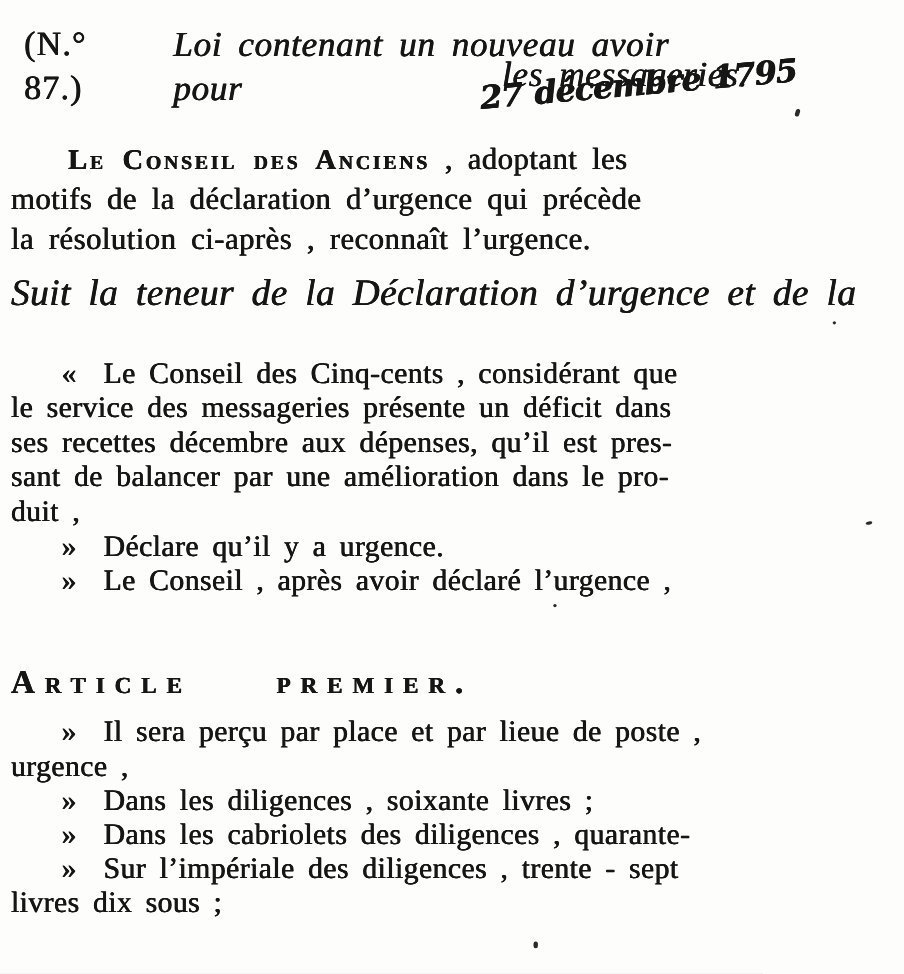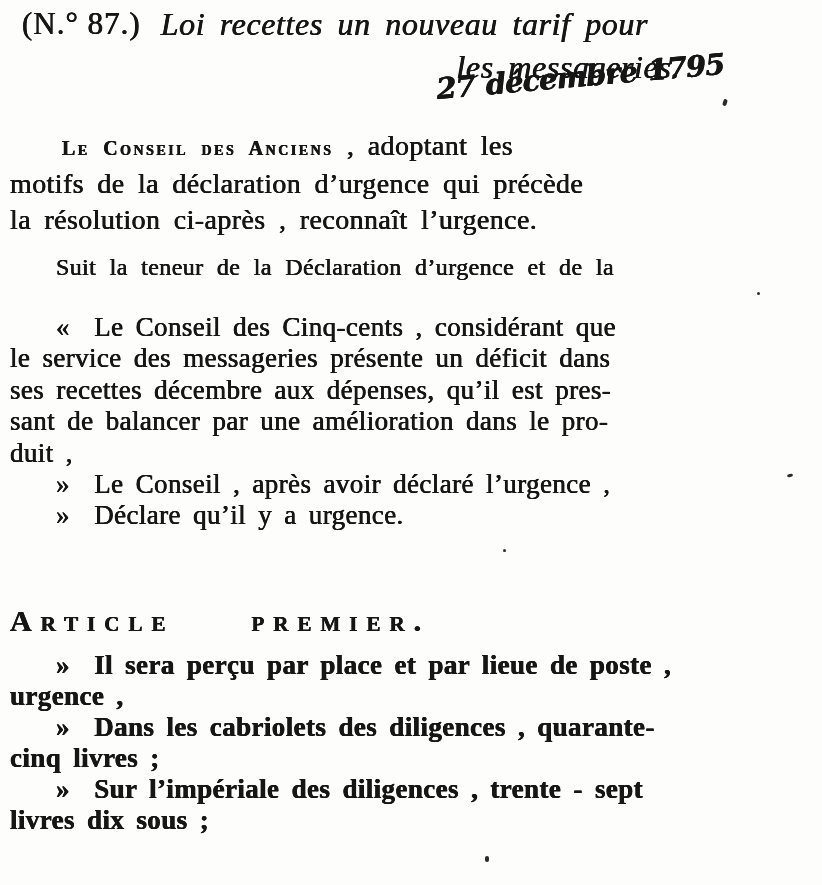--- a/index.html
+++ b/index.html
@@ -10,65 +10,65 @@
     background:#fdfdfb;
     color:#161616;
     font-family:"Liberation Serif","DejaVu Serif",serif;
     overflow:hidden;
     text-shadow:0.3px 0 0 currentColor,-0.3px 0 0 currentColor;
   }
   .block{position:absolute;left:10px;width:650px;}
   .line{white-space:pre;line-height:31.4px;font-size:27px;letter-spacing:0.4px;word-spacing:5px;}
   .ind{text-indent:46px;}
   
-  .hdr-line1{top:4px;display:flex;align-items:flex-start;padding-left:12px;}
+  .hdr-line1{top:20px;display:flex;align-items:flex-start;padding-left:12px;}
   .law-number{font-size:31px;line-height:40px;letter-spacing:1px;}
   .law-title{font-style:italic;font-size:32px;line-height:40px;margin-left:20px;letter-spacing:0.6px;word-spacing:6px;}
   .hdr-line2{top:48px;text-align:right;font-style:italic;font-size:32px;line-height:38px;letter-spacing:0.6px;word-spacing:6px;}
   .date-line{top:84px;text-align:center;font-size:28px;line-height:34px;letter-spacing:1px;word-spacing:6px;}
   .handwriting{
     position:absolute;left:428px;top:-12px;
     font-family:"DejaVu Serif",serif;
     font-style:italic;font-weight:bold;
     font-size:29px;letter-spacing:-1px;word-spacing:2px;
     transform:rotate(-5deg);transform-origin:left bottom;
     white-space:pre;
   }
   
   .preamble{top:128px;}
   .preamble .line{font-size:28px;line-height:36px;word-spacing:6px;}
-  .sc{font-variant:small-caps;font-weight:bold;letter-spacing:2.5px;font-size:20px;}
+  .sc{font-variant:small-caps;font-weight:bold;letter-spacing:2.5px;font-size:26px;}
   .pre-ind{text-indent:52px;}
   
   .subheading{top:250px;text-align:center;}
-  .subheading .line{font-size:24px;line-height:34px;word-spacing:7px;}
+  .subheading .line{font-style:italic;font-size:34px;line-height:34px;word-spacing:7px;}
   
   .article-heading{top:605px;text-align:left;}
   .article-heading .line{font-variant:small-caps;font-weight:bold;font-size:30px;letter-spacing:9px;word-spacing:22px;}
   
-  .declaration{top:312px;}
-  .article-body{top:650px;font-weight:bold;}
+  .declaration{top:324px;}
+  .article-body{top:650px;}
   .article-body .line{line-height:31px;}
   
   .speck{position:absolute;background:#2a2a2a;border-radius:50%;}
   .s1{left:723px;top:99px;width:4px;height:7px;transform:rotate(18deg);border-radius:2px;}
   .s2{left:787px;top:474px;width:6px;height:3px;transform:rotate(-12deg);}
   .s3{left:503px;top:549px;width:3px;height:3px;}
   .s4{left:485px;top:856px;width:4px;height:6px;border-radius:2px;}
   .s5{left:757px;top:292px;width:3px;height:3px;}
 </style>
 </head>
 <body>
 
 <main class="page">
 
   <header>
     <div class="block hdr-line1">
       <span class="law-number">(N.° 87.)</span>
-      <span class="law-title">Loi recettes un nouveau tarif pour</span>
+      <span class="law-title">Loi contenant un nouveau avoir pour</span>
     </div>
     <div class="block hdr-line2 law-title">les messageries.</div>
     <div class="block date-line">
       <span class="handwriting">27 décembre 1795</span>
     </div>
   </header>
 
   <section class="block preamble">
     <div class="line pre-ind"><span class="sc">Le Conseil des Anciens</span><span> , adoptant les</span></div>
     <div class="line">motifs de la déclaration d’urgence qui précède</div>
@@ -78,33 +78,33 @@
   <section class="block subheading">
     <div class="line">Suit la teneur de la Déclaration d’urgence et de la</div>
   </section>
 
   <section class="block declaration">
     <div class="line ind">«  Le Conseil des Cinq-cents , considérant que</div>
     <div class="line">le service des messageries présente un déficit dans</div>
     <div class="line">ses recettes décembre aux dépenses, qu’il est pres-</div>
     <div class="line">sant de balancer par une amélioration dans le pro-</div>
     <div class="line">duit ,</div>
+    <div class="line ind">»  Déclare qu’il y a urgence.</div>
     <div class="line ind">»  Le Conseil , après avoir déclaré l’urgence ,</div>
-    <div class="line ind">»  Déclare qu’il y a urgence.</div>
   </section>
 
   <section class="block article-heading">
     <div class="line">Article  premier.</div>
   </section>
 
   <section class="block article-body">
     <div class="line ind">»  Il sera perçu par place et par lieue de poste ,</div>
     <div class="line">urgence ,</div>
+    <div class="line ind">»  Dans les diligences , soixante livres ;</div>
     <div class="line ind">»  Dans les cabriolets des diligences , quarante-</div>
-    <div class="line">cinq livres ;</div>
     <div class="line ind">»  Sur l’impériale des diligences , trente - sept</div>
     <div class="line">livres dix sous ;</div>
   </section>
 
   <span class="speck s1"></span>
   <span class="speck s2"></span>
   <span class="speck s3"></span>
   <span class="speck s4"></span>
   <span class="speck s5"></span>
 

